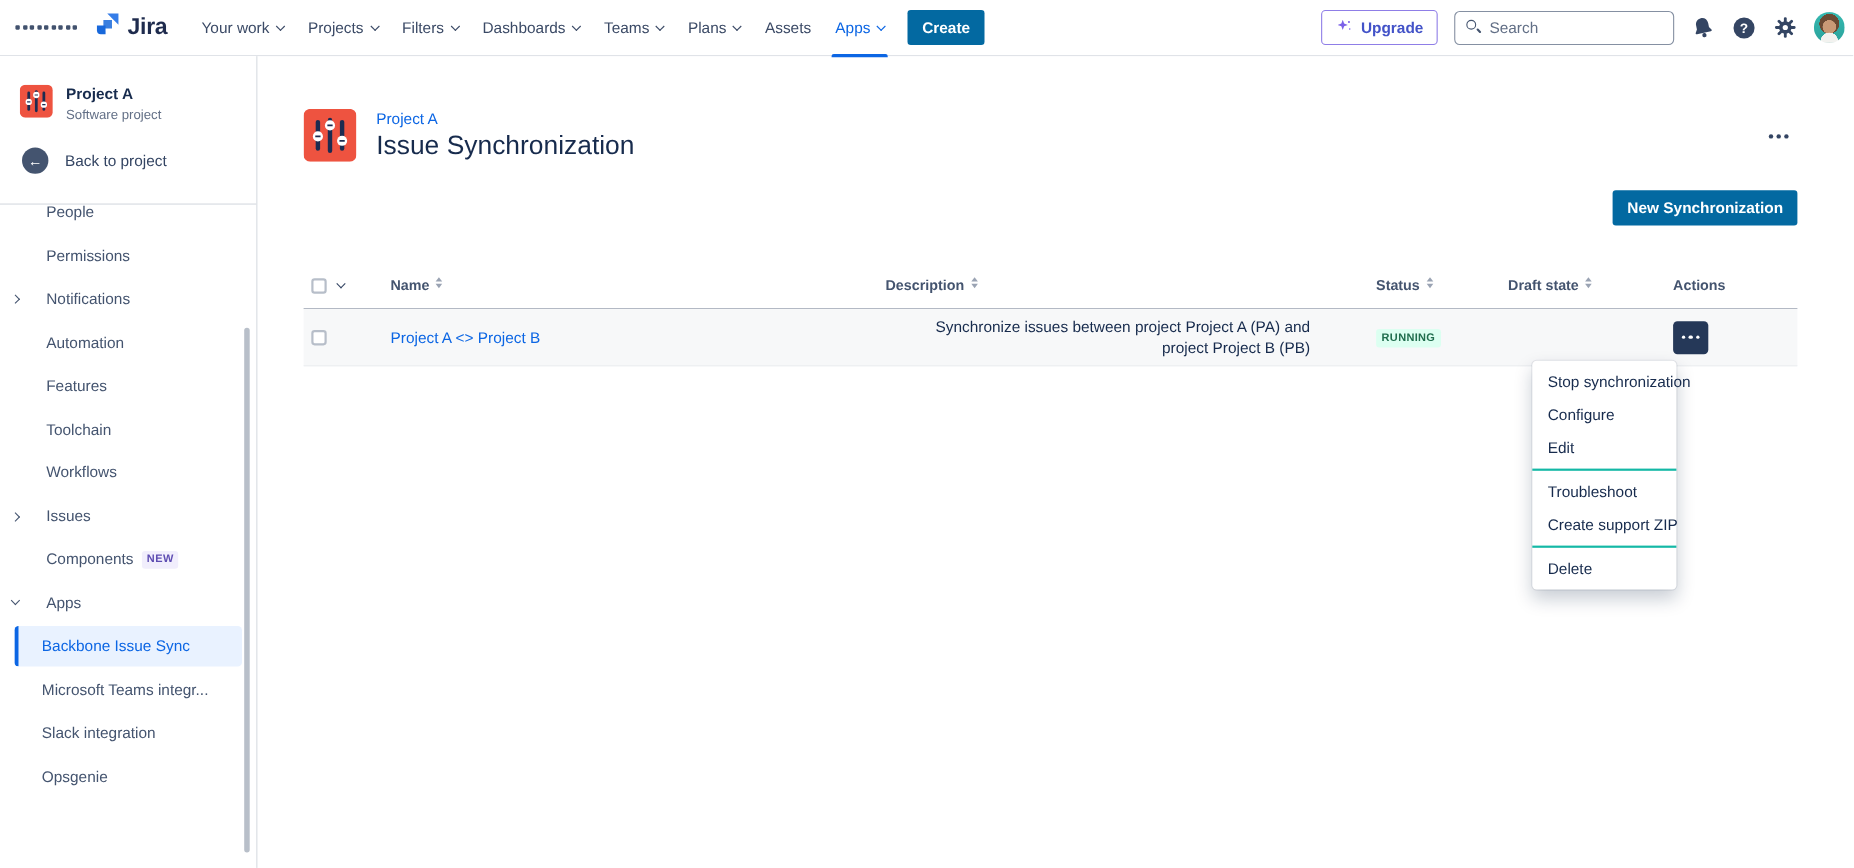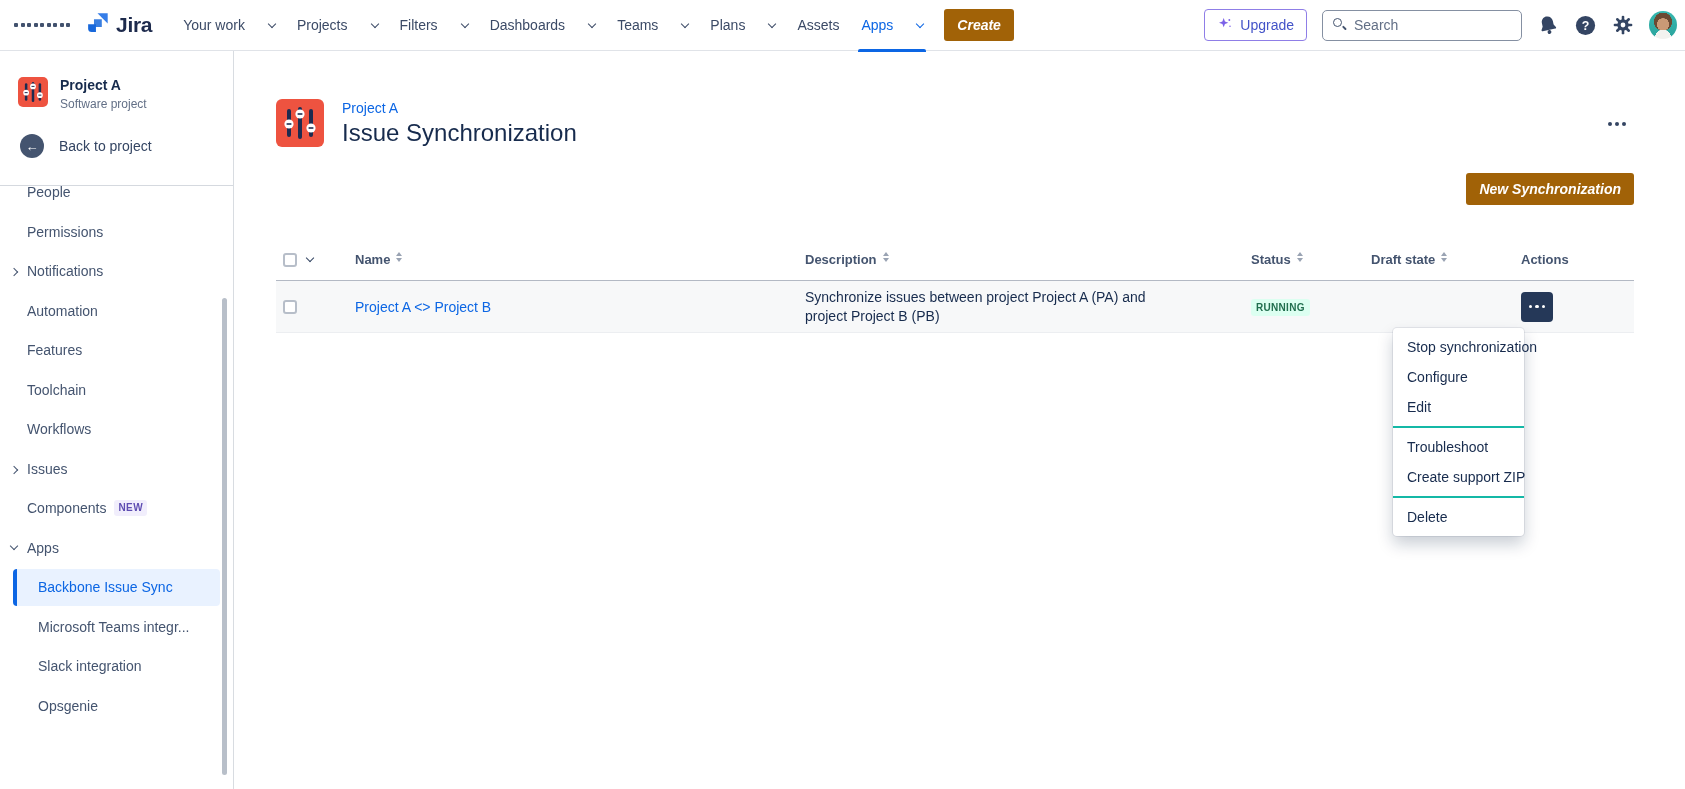--- a/index.html
+++ b/index.html
@@ -7,36 +7,36 @@
     font-family:"Liberation Sans", sans-serif; color:#172B4D; }
   body { position:relative; }
 
   
   .topnav { height:51px; display:flex; align-items:center; padding:0 8px 0 14px;
     border-bottom:1px solid #E0E3E8; background:#fff; }
   .grid-icon { display:grid; grid-template-columns:repeat(3,4px); gap:2.5px; margin-right:15px; cursor:pointer; }
   .grid-icon i { width:4px; height:4px; background:#42526E; border-radius:1px; }
   .logo { display:flex; align-items:center; gap:6px; margin-right:20px; cursor:pointer; }
   .logo-word { font-size:21px; font-weight:600; color:#1E2B4D; letter-spacing:-0.3px; }
-  .nav-item { height:51px; display:flex; align-items:center; gap:24px; padding:0 11px;
+  .nav-item { height:51px; display:flex; align-items:center; gap:7px; padding:0 11px;
     font-size:14px; font-weight:500; color:#3B4A66; position:relative; cursor:pointer; white-space:nowrap; }
   .nav-item.active { color:#0C66E4; }
   .nav-item.active::after { content:""; position:absolute; left:8px; right:8px; bottom:-1px;
     height:3px; background:#0C66E4; border-radius:2px 2px 0 0; }
   .chev { display:inline-block; width:6px; height:6px; border-right:1.8px solid currentColor;
     border-bottom:1.8px solid currentColor; }
   .chev.down { transform:rotate(45deg); margin-top:-3px; }
   .chev.right { transform:rotate(-45deg); }
-  .btn-primary { background:#a16207; color:#fff; border:none; border-radius:3px; height:32px;
-    padding:0 13px; font-size:14px; font-weight:700; font-family:inherit; cursor:pointer;font-style:italic; }
+  .btn-primary { background:#0369a1; color:#fff; border:none; border-radius:3px; height:32px;
+    padding:0 13px; font-size:14px; font-weight:700; font-family:inherit; cursor:pointer; }
   .create-btn { margin-left:10px; }
   .nav-right { margin-left:auto; display:flex; align-items:center; gap:15px; }
   .upgrade-btn { display:flex; align-items:center; gap:7px; height:32px; padding:0 12px;
     background:#fff; border:1px solid #8F7EE7; border-radius:4px; color:#4353C8;
-    font-size:14px; font-weight:400; font-family:inherit; cursor:pointer; }
+    font-size:14px; font-weight:700; font-family:inherit; cursor:pointer; }
   .searchbox { position:relative; }
   .searchbox input { width:200px; height:31px; border:1px solid #8590A2; border-radius:5px;
     padding:0 8px 0 31px; font-size:14px; font-family:inherit; color:#172B4D; outline:none; }
   .searchbox input::placeholder { color:#626F86; }
   .mag { position:absolute; left:11px; top:8px; width:9px; height:9px;
     border:1.7px solid #44546F; border-radius:50%; }
   .mag::after { content:""; position:absolute; left:8px; top:8px; width:5px; height:1.7px;
     background:#44546F; transform:rotate(45deg); border-radius:1px; }
   .icon-btn { display:flex; align-items:center; justify-content:center; cursor:pointer; }
   .avatar { width:28px; height:28px; border-radius:50%; cursor:pointer; overflow:hidden;
@@ -58,21 +58,21 @@
   .proj-type { font-size:12px; color:#626F86; margin-top:4px; }
   .back-row { display:flex; align-items:center; gap:15px; margin:23px 0 0 20px; cursor:pointer; }
   .back-circle { width:24px; height:24px; border-radius:50%; background:#44546F; color:#fff;
     display:flex; align-items:center; justify-content:center; font-size:13px; }
   .back-label { font-size:14px; color:#344563; }
   .side-divider { border:none; border-top:1px solid #D5D9DF; margin-top:27px; }
   .side-menu { list-style:none; overflow:hidden; height:540px; }
   .side-item { position:relative; height:37px; line-height:37px; margin-bottom:2.5px;
     font-size:14px; color:#44546F; cursor:pointer; white-space:nowrap; }
   .side-item:first-child { margin-top:-12px; }
-  .side-item.lvl1 { padding-left:27px; }
+  .side-item.lvl1 { padding-left:42px; }
   .side-item.lvl2 { padding-left:38px; }
   .side-item .side-chev { position:absolute; left:11px; top:16px; }
   .side-item.selected { background:#E9F2FF; color:#0C66E4; border-left:4px solid #0C66E4;
     border-radius:4px; margin-left:13px; margin-right:13px; padding-left:21px; }
   .new-badge { display:inline-block; margin-left:8px; padding:2px 4px; border-radius:3px;
     background:#F1EEFC; color:#5E4DB2; font-size:10px; font-weight:700; letter-spacing:.5px;
     line-height:12px; vertical-align:2px; }
   .side-scrollthumb { position:absolute; right:6px; top:247px; width:5px; height:477px;
     background:#B8BFC9; border-radius:3px; }
 
@@ -95,21 +95,21 @@
   .th { font-size:13px; font-weight:700; color:#44546F; display:flex; align-items:flex-start; }
   .sort { display:inline-flex; flex-direction:column; gap:2px; margin-left:6px; }
   .sort i { width:0; height:0; border-left:3.5px solid transparent; border-right:3.5px solid transparent; }
   .sort .up { border-bottom:4px solid #9AA3B3; }
   .sort .dn { border-top:4px solid #9AA3B3; }
   .t-row { height:52px; background:#F7F8F9; border-bottom:1px solid #ECEEF1; }
   .cb-cell { display:flex; align-items:center; gap:10px; padding-left:7px; }
   .cb { width:14px; height:14px; border:2px solid #B7BEC9; border-radius:3px; background:#fff;
     cursor:pointer; flex:none; }
   .row-name { font-size:14px; color:#0C66E4; cursor:pointer; }
-  .row-desc { font-size:14px; color:#172B4D; line-height:19px; padding-right:60px; }
+  .row-desc { font-size:14px; color:#172B4D; line-height:19px; padding-right:60px;text-align:right; }
   .status-badge { display:inline-block; background:#DCFFF1; color:#216E4E; font-size:10px;
     font-weight:700; letter-spacing:.3px; padding:3px 5px; border-radius:3px; }
   .row-actions-btn { width:32px; height:30px; background:#253858; border:none; border-radius:4px;
     display:flex; align-items:center; justify-content:center; gap:3px; cursor:pointer; }
   .row-actions-btn i { width:3.5px; height:3.5px; border-radius:50%; background:#fff; }
 
   
   .ctx-menu { position:absolute; left:1393px; top:328px; width:131px; background:#fff;
     border-radius:4px; box-shadow:0 0 0 1px rgba(9,30,66,.08), 0 8px 16px rgba(9,30,66,.22); z-index:10; }
   .ctx-group { padding:4px 0; }

